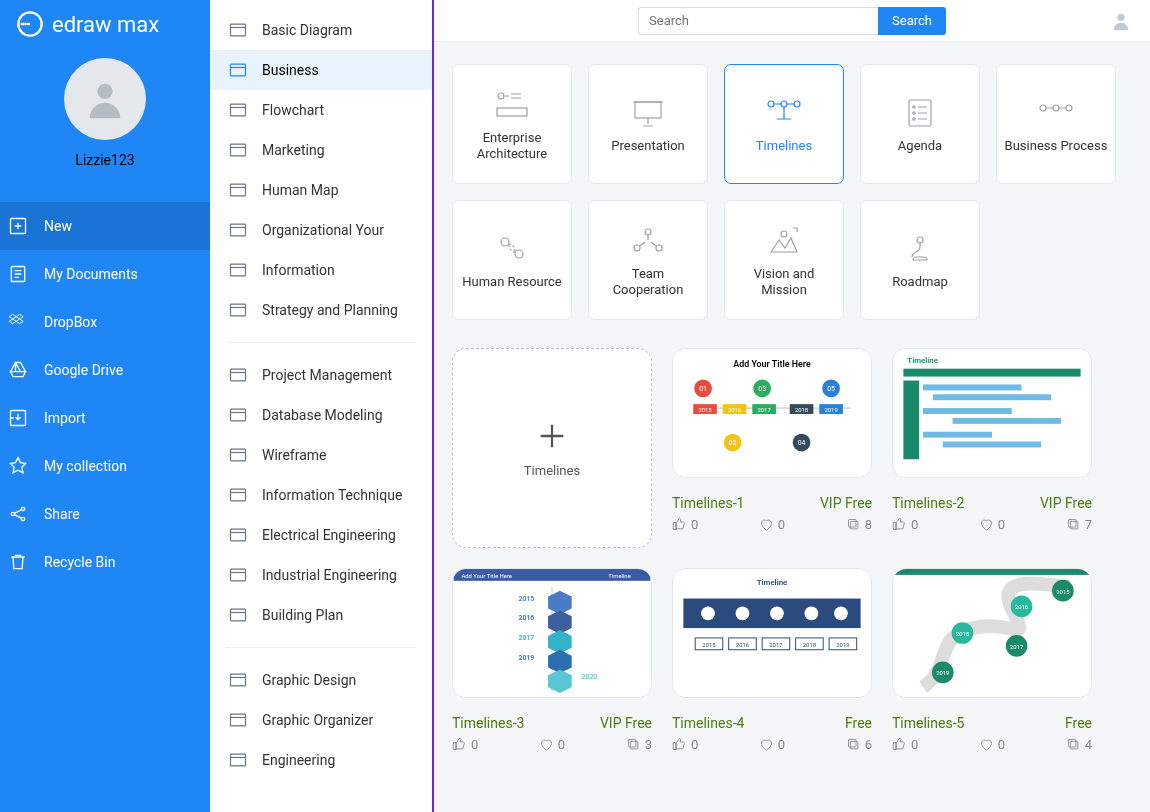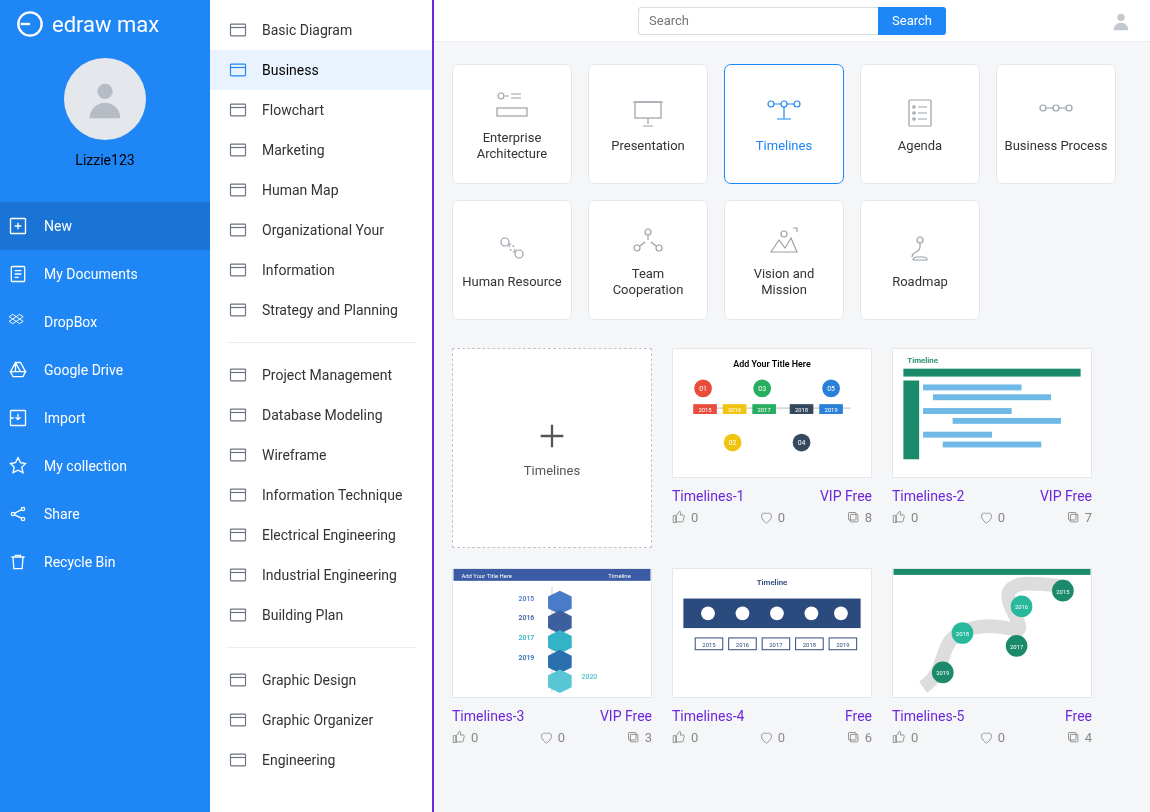--- a/index.html
+++ b/index.html
@@ -43,24 +43,24 @@
 .content { flex:1; overflow-y:auto; padding:22px 18px; }
 .tiles { display:flex; flex-wrap:wrap; gap:16px; margin-bottom:20px; }
 .tile { width:120px; height:120px; background:#fff; border:1px solid #e3e6ea; border-radius:7px; display:flex; flex-direction:column; align-items:center; justify-content:center; gap:8px; cursor:pointer; font-size:13px; color:#333; text-align:center; padding:6px; }
 .tile.active { border:1.5px solid #1f86f5; color:#1f86f5; }
 .tile.active svg { stroke:#1f86f5; }
 .tile svg { width:42px; height:36px; stroke:#9aa1a9; stroke-width:1.2; fill:none; }
 .tile span { line-height:1.25; }
 
 .templates { display:flex; flex-wrap:wrap; gap:20px; margin-top:28px; }
 .tmpl { width:200px; display:flex; flex-direction:column; }
-.tmpl-thumb { width:200px; height:130px; background:#fff; border:1px solid #e3e6ea; border-radius:1px; display:flex; align-items:center; justify-content:center; overflow:hidden; position:relative; }
+.tmpl-thumb { width:200px; height:130px; background:#fff; border:1px solid #e3e6ea; border-radius:14px; display:flex; align-items:center; justify-content:center; overflow:hidden; position:relative; }
 .tmpl-create .tmpl-thumb { border:1px dashed #c0c5cc; flex-direction:column; gap:10px; font-size:13px; color:#555; height:200px; }
 .tmpl-create .tmpl-thumb svg { width:34px; height:34px; stroke:#555; stroke-width:1.6; fill:none; }
-.tmpl-meta { display:flex; justify-content:space-between; align-items:center; margin-top:10px; font-size:14px; color:#6d28d9; }
+.tmpl-meta { display:flex; justify-content:space-between; align-items:center; margin-top:17px; font-size:14px; color:#4d7c0f; }
 .tmpl-stats { display:flex; justify-content:space-between; align-items:center; margin-top:6px; font-size:13px; color:#888; }
 .stat { display:flex; align-items:center; gap:4px; }
 .stat svg { width:15px; height:15px; stroke:#888; stroke-width:1.4; fill:none; }
 
 
 .th-svg { width:100%; height:100%; }
 </style>
 </head>
 <body>
 

